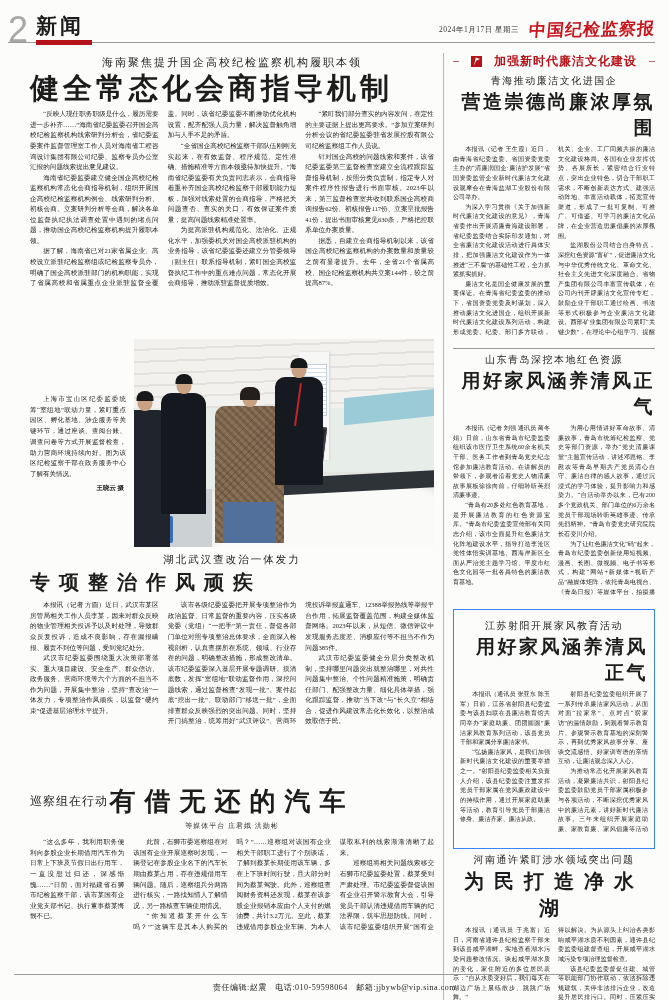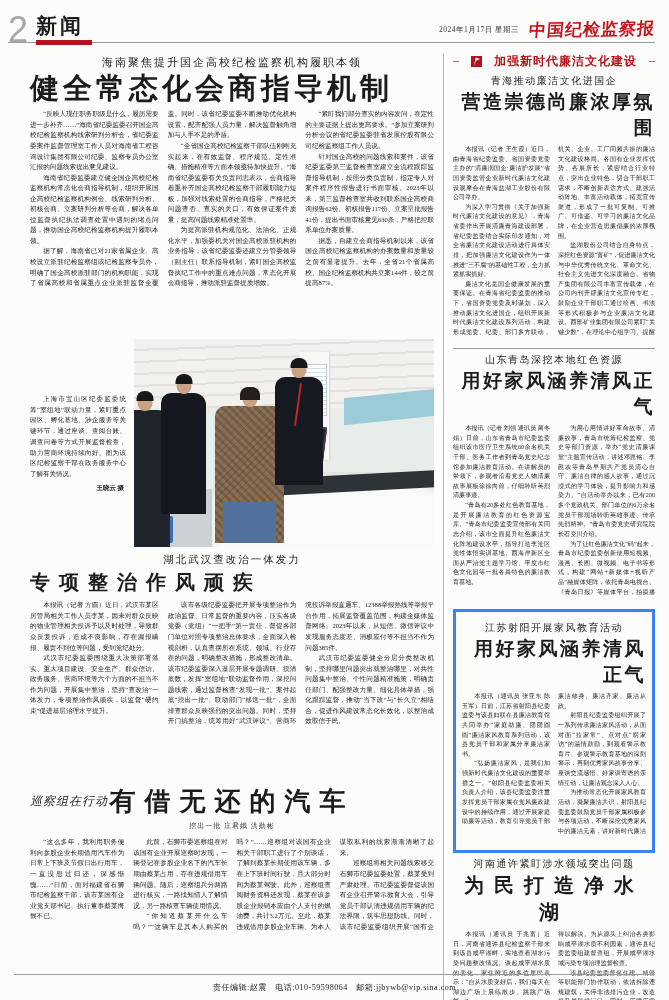--- a/index.html
+++ b/index.html
@@ -68,32 +68,32 @@
                repeating-linear-gradient(-45deg,transparent 0 4px,#00000022 4px 5px);
     background-blend-mode:multiply;}
   .p-woman .jeans{position:absolute;left:12%;bottom:0;width:76%;height:30%;background:#51719c;}
   .p-woman::after{width:20px;height:13px;background:#241f1c;}
   .p-man{left:47%;bottom:30%;width:16%;height:52%;background:#16191f;}
   .p-man .lanyard{position:absolute;left:46%;top:6%;width:2px;height:40%;background:#c0262c;transform:rotate(8deg);}
   .arm{position:absolute;right:-26%;top:34%;width:34%;height:10%;background:#74604a;transform:rotate(18deg);border-radius:4px;}
   
   .headline-lg{text-align:left;font-size:20px;font-weight:900;letter-spacing:9px;margin:1px 0 4px;}
   .inspection-head{position:relative;margin-top:6px;}
-  .section-label{position:absolute;left:0;top:9px;font-size:12px;letter-spacing:1px;color:#222;font-style:italic;}
+  .section-label{position:absolute;left:0;top:9px;font-size:12px;letter-spacing:1px;color:#222;}
   .headline-car{text-align:center;font-size:26px;font-weight:900;letter-spacing:9px;margin:2px 0 2px;}
   
   .banner{display:flex;align-items:center;gap:12px;margin:4px 0 4px;}
   .banner .line{flex:1;height:1px;background:#c06a6d;}
   .banner-label{color:#b5121a;font-size:12px;font-weight:bold;letter-spacing:1px;white-space:nowrap;}
   .flag-icon{width:11px;height:11px;flex:0 0 auto;}
   .kicker-r{text-align:center;font-size:10px;letter-spacing:1.5px;margin:4px 0 1px;}
   .headline-md{text-align:right;font-size:19px;font-weight:900;letter-spacing:2.5px;margin:1px 0 4px;}
   .headline-water{text-align:center;font-size:20px;font-weight:900;letter-spacing:10px;margin:1px 0 4px;}
   .h-rule{border:0;border-top:1px solid #9a9a98;margin:7px 0 3px;}
-  .boxed{border:3px solid #3b82f6;padding:5px 6px 6px;margin:5px 0 3px;}
+  .boxed{border:1px solid #3b82f6;padding:5px 6px 6px;margin:5px 0 3px;}
   
   .footer{position:absolute;left:0;right:0;bottom:0;height:26px;}
   .footer .rule{height:1px;background:#9a9a98;margin:0 14px;}
   .footer-text{text-align:center;font-size:8px;color:#222;margin-top:7px;letter-spacing:.5px;}
 </style>
 </head>
 <body>
 
 <div class="page">
 
@@ -168,21 +168,21 @@
             <p class="para">武汉市纪委监委围绕重大决策部署落实、重大项目建设、安全生产、群众信访、政务服务、营商环境等六个方面的不担当不作为问题，开展集中整治，坚持“查改治”一体发力，专项整治作风顽疾，以监督“硬约束”促进基层治理水平提升。</p>
             <p class="para">该市各级纪委监委把开展专项整治作为政治监督、日常监督的重要内容，压实各级党委（党组）“一把手”第一责任，督促各部门单位对照专项整治总体要求，全面深入检视剖析，认真查摆所在系统、领域、行业存在的问题，明确整改措施，形成整改清单。该市纪委监委深入基层开展专题调研、摸清底数，发挥“室组地”联动监督作用，深挖问题线索，通过监督检查“发现一批”、案件起底“挖出一批”、联动部门“移送一批”，全面排查群众反映强烈的突出问题。同时，坚持开门搞整治，统筹用好“武汉评议”、营商环境投诉举报直通车、12388举报热线等举报平台作用，拓展监督覆盖范围，构建全媒体监督网络。2023年以来，从短信、微信评议中发现服务态度差、消极应付等不担当不作为问题385件。</p>
             <p class="para">武汉市纪委监委健全分层分类整改机制，坚持哪里问题突出就整治哪里，对共性问题集中整治、个性问题精准施策，明确责任部门、配强整改力量、细化具体举措，强化跟踪监督，推动“当下改”与“长久立”相结合，促进作风建设常态化长效化，以整治成效取信于民。</p>
           </div>
       </article>
 
       <article>
         <div class="inspection-head">
           <span class="section-label">巡察组在行动</span>
           <h2 class="headline-car">有借无还的汽车</h2>
-          <div class="byline">挖出一批 庄君娥 洪勋彬</div>
+          <div class="byline">等媒体平台 庄君娥 洪勋彬</div>
         </div>
         <div class="cols-4 body-l h-car">
 
         <p class="para">“这么多年，我利用职务便利向参股企业长期借用汽车作为日常上下班及节假日出行用车，一直没想过归还，深感惭愧……”日前，面对福建省石狮市纪检监察干部，该市某国有企业党支部书记、执行董事蔡某悔恨不已。</p>
             <p class="para">此前，石狮市委巡察组在对该国有企业开展巡察时发现，一辆登记在参股企业名下的汽车长期由蔡某占用，存在违规借用车辆问题。随后，巡察组兵分两路进行核实，一路找知情人了解情况，另一路核查车辆使用情况。</p>
             <p class="para">“你知道蔡某开什么车吗？”“这辆车是其本人购买的吗？”……巡察组对该国有企业相关干部职工进行了个别谈话，了解到蔡某长期使用该车辆，多在上下班时间行驶，且大部分时间为蔡某驾驶。此外，巡察组查阅财务资料还发现，蔡某在该参股企业报销本应由个人支付的燃油费，共计3.2万元。至此，蔡某违规借用参股企业车辆、为本人谋取私利的线索渐渐清晰了起来。</p>
             <p class="para">巡察组将相关问题线索移交石狮市纪委监委处置，蔡某受到严肃处理。市纪委监委督促该国有企业召开警示教育大会，引导党员干部认清违规借用车辆的纪法界限，筑牢思想防线。同时，该市纪委监委组织开展“国有企业监督治理提升”活动，借助国资国企综合监管平台等对国有企业关键环节强化监督，推动国企规范健康发展。</p>
           </div>
       </article>
     </section>

